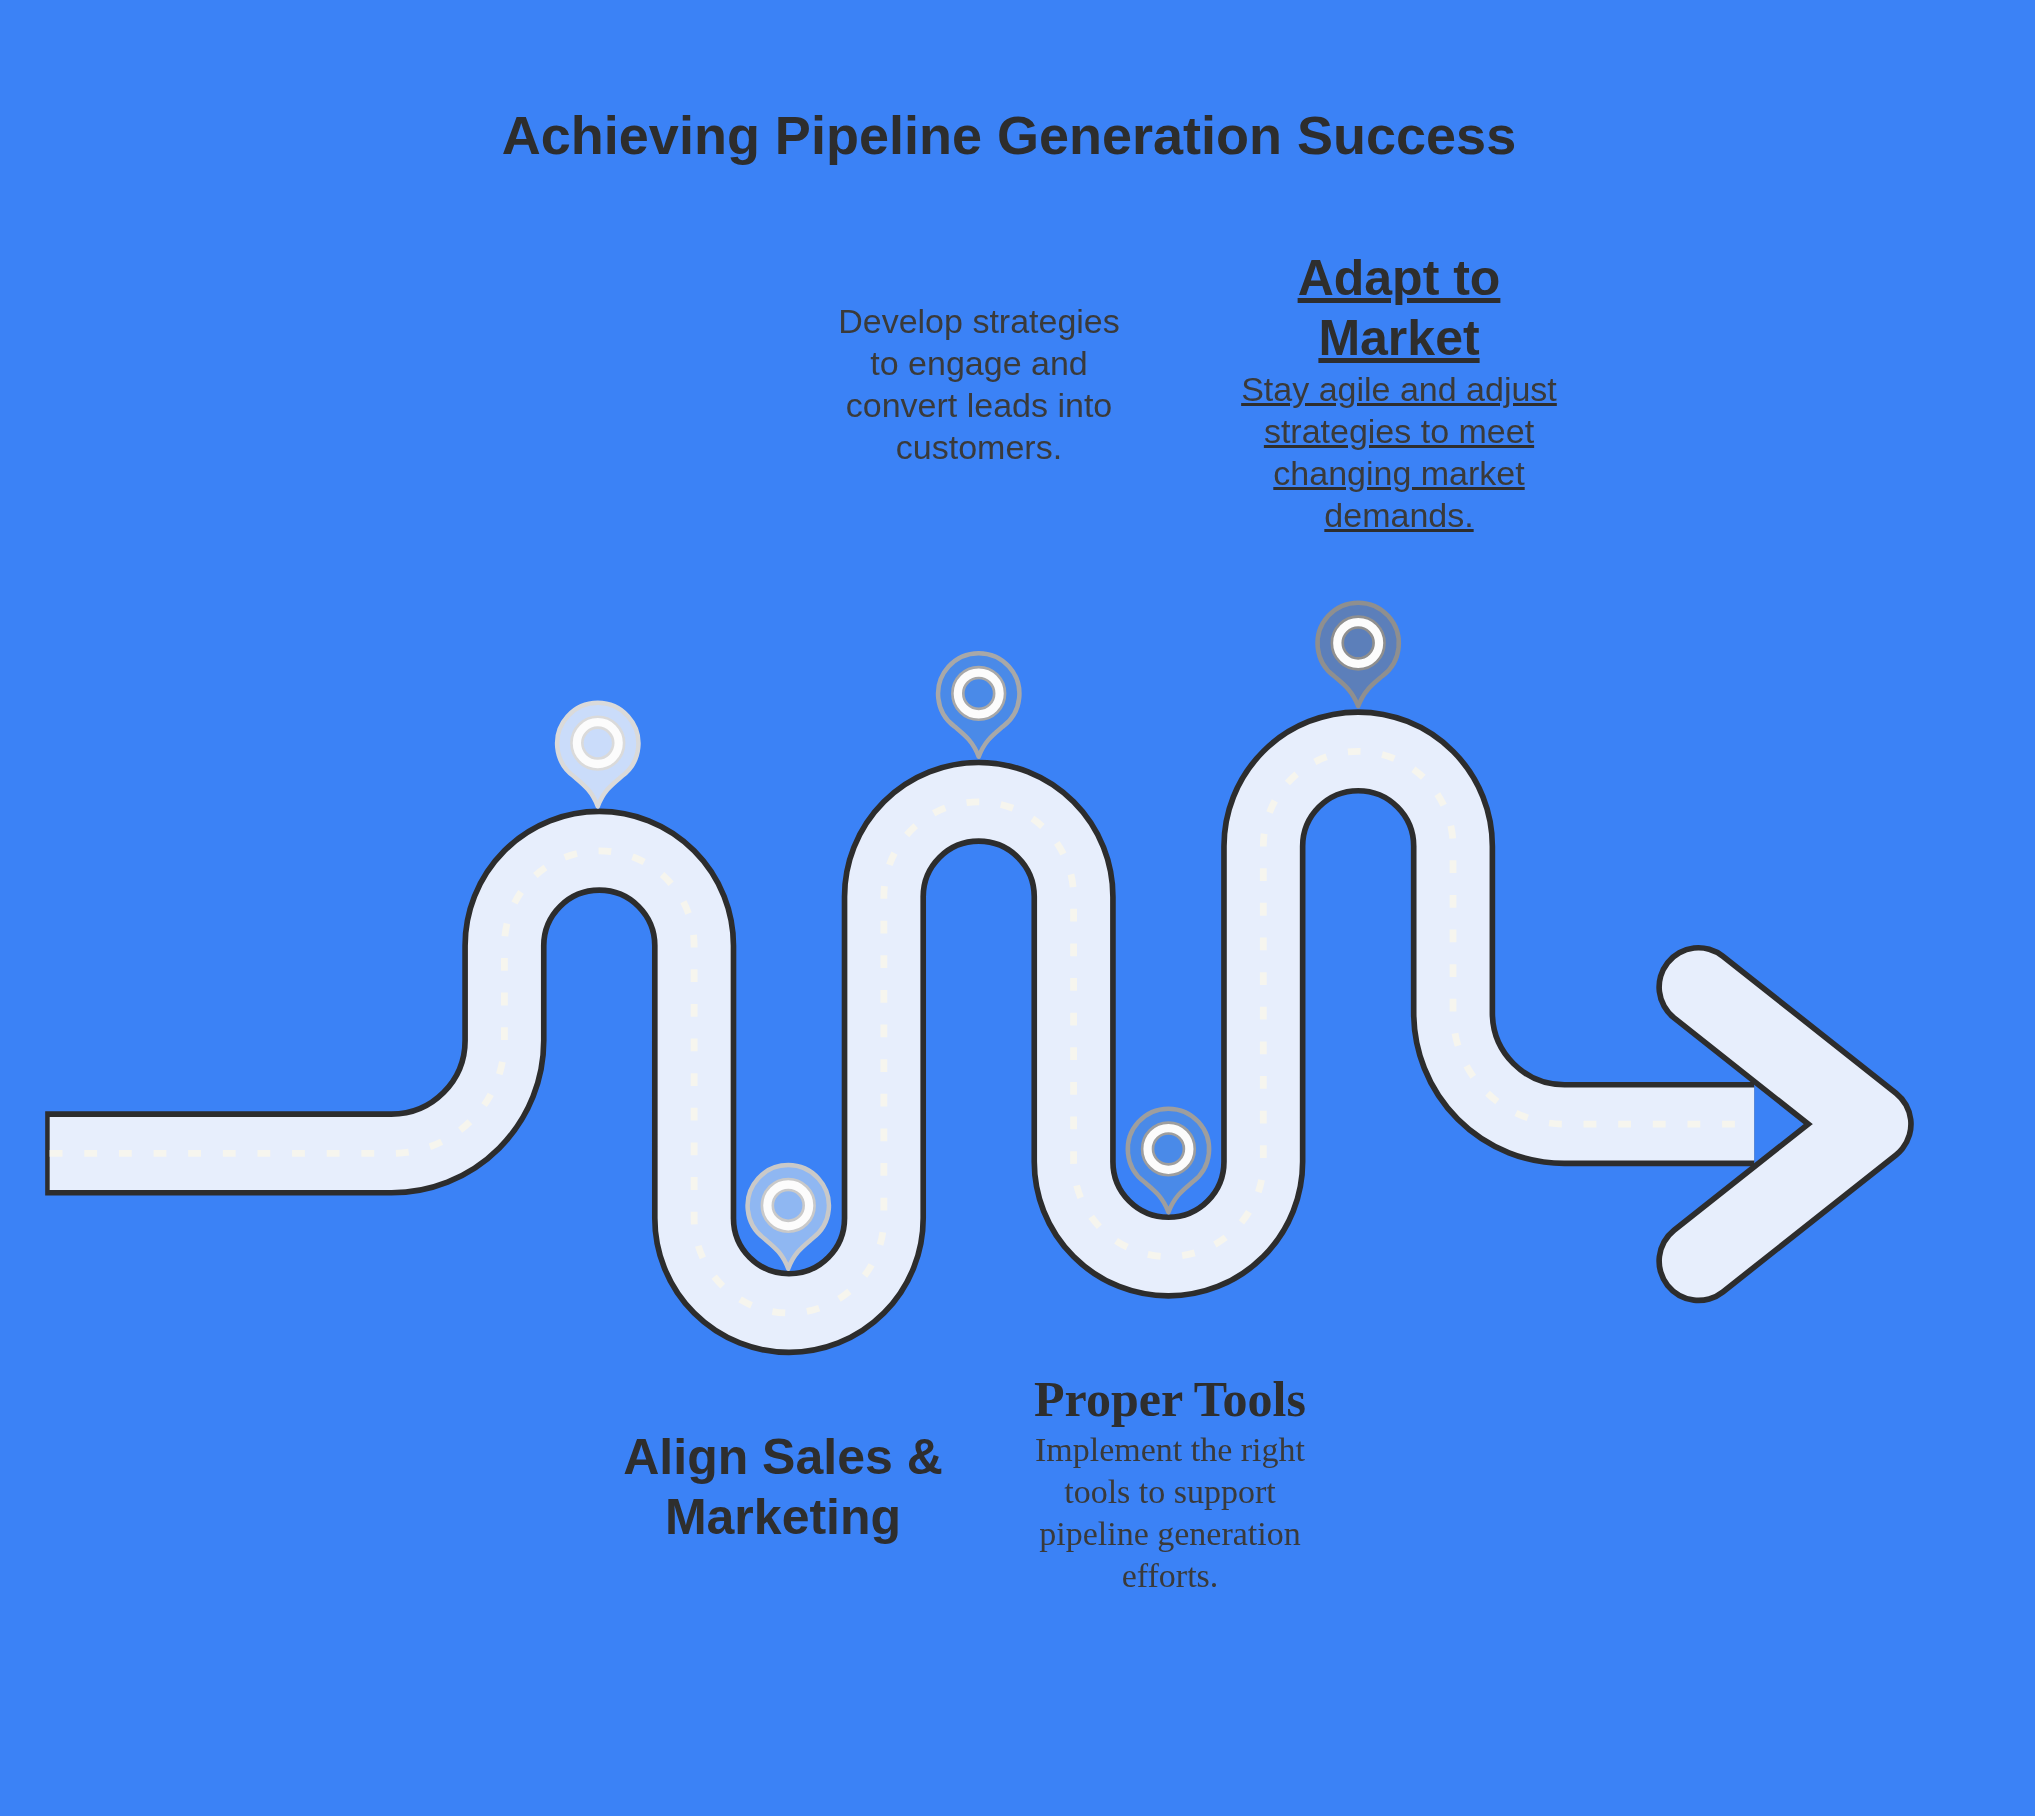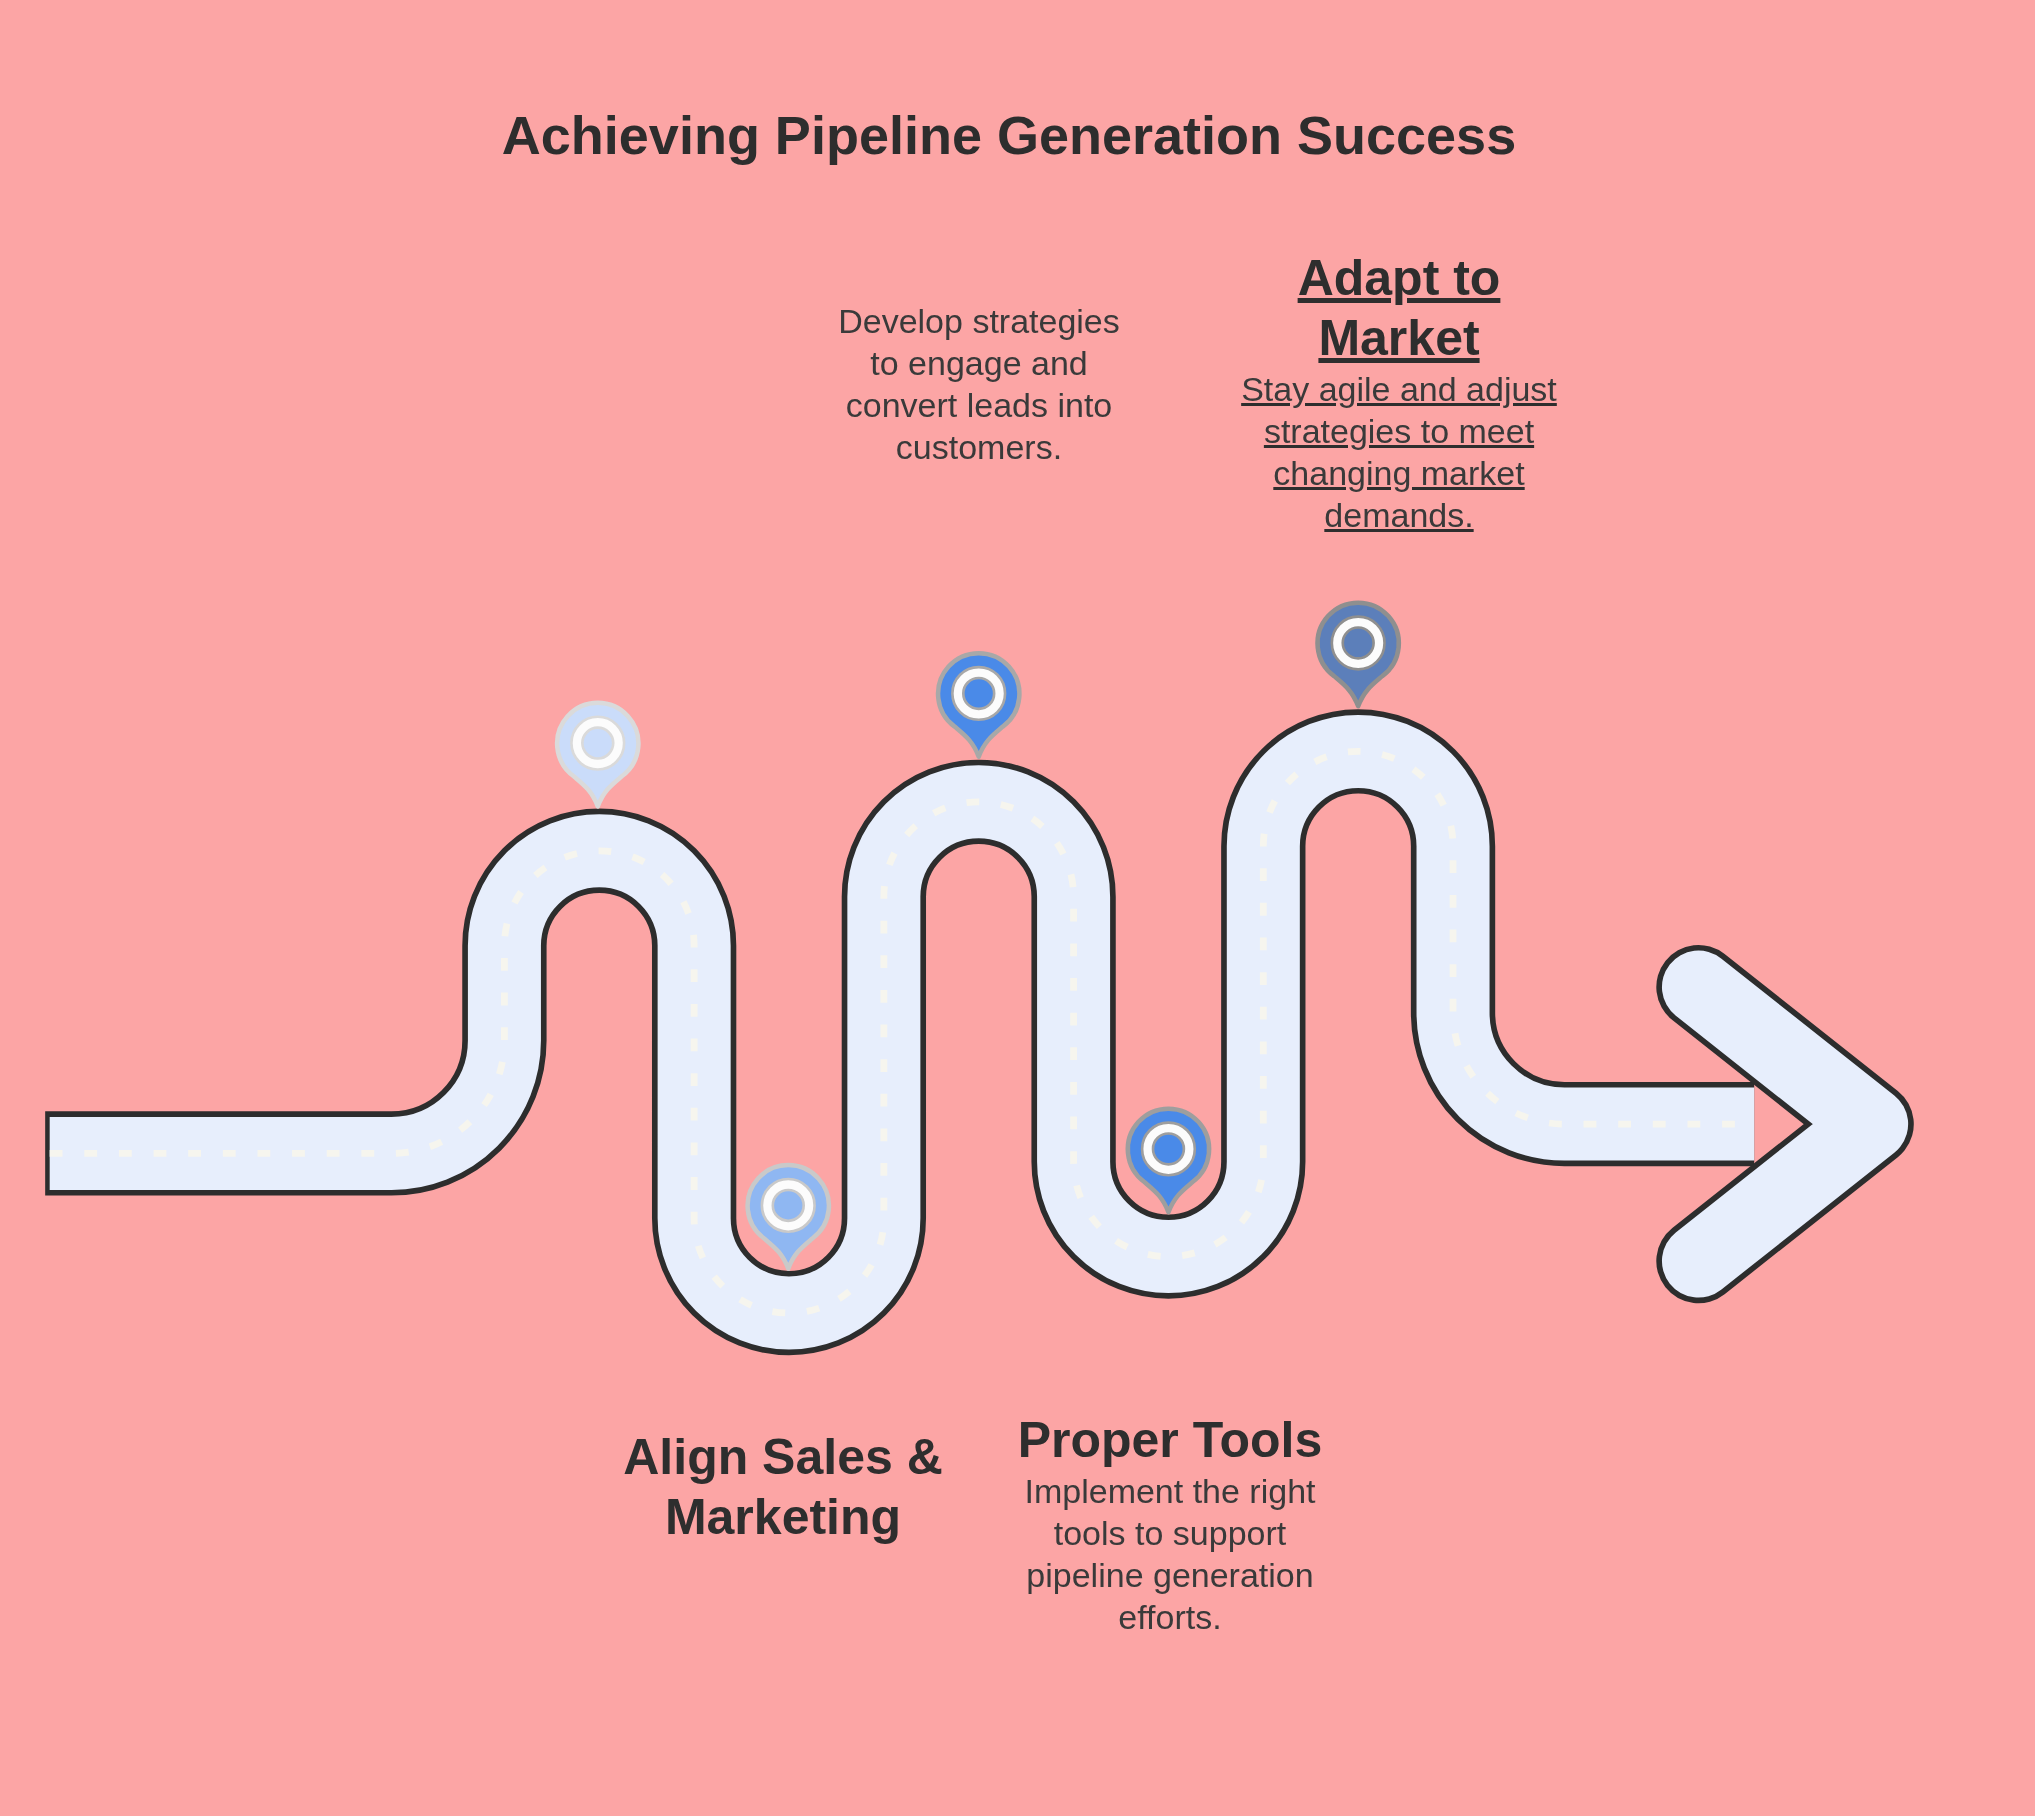--- a/index.html
+++ b/index.html
@@ -1,20 +1,20 @@
 <!DOCTYPE html>
 <html style="font-size:12px"><head>
 <meta charset="utf-8">
 <style>
   html,body{margin:0;padding:0;background:#ffffff;}
   .stage{
     position:relative;
     width:2035px;
     height:1816px;
-    background:#fca5a5;
+    background:#3b82f6;
     overflow:hidden;
     font-family:"Liberation Sans", sans-serif;
     color:#2e2e2e;
   }
   .title{
     position:absolute;
     left:0; top:104px;
     width:2018px;
     text-align:center;
     font-size:54px;
@@ -38,21 +38,21 @@
   .step .body{
     font-size:34px;
     line-height:42px;
     color:#3a3a3a;
     white-space:pre-line;
   }
   .s1{left:386px;  top:375px;}
   .s2{left:768px; top:300px;}
   .s3{left:1188px; top:248px;text-decoration:underline;}
   .s4{left:572px;  top:1427px;}
-  .s5{left:959px; top:1410px;}
+  .s5{left:959px; top:1369px;font-family:Liberation Serif, serif;}
 </style>
 </head>
 <body>
 
 <div class="stage">
 
   <div class="title">Achieving Pipeline Generation Success</div>
 
   <svg class="road-svg" width="2035" height="1816" viewBox="0 0 2703 2412">
 

